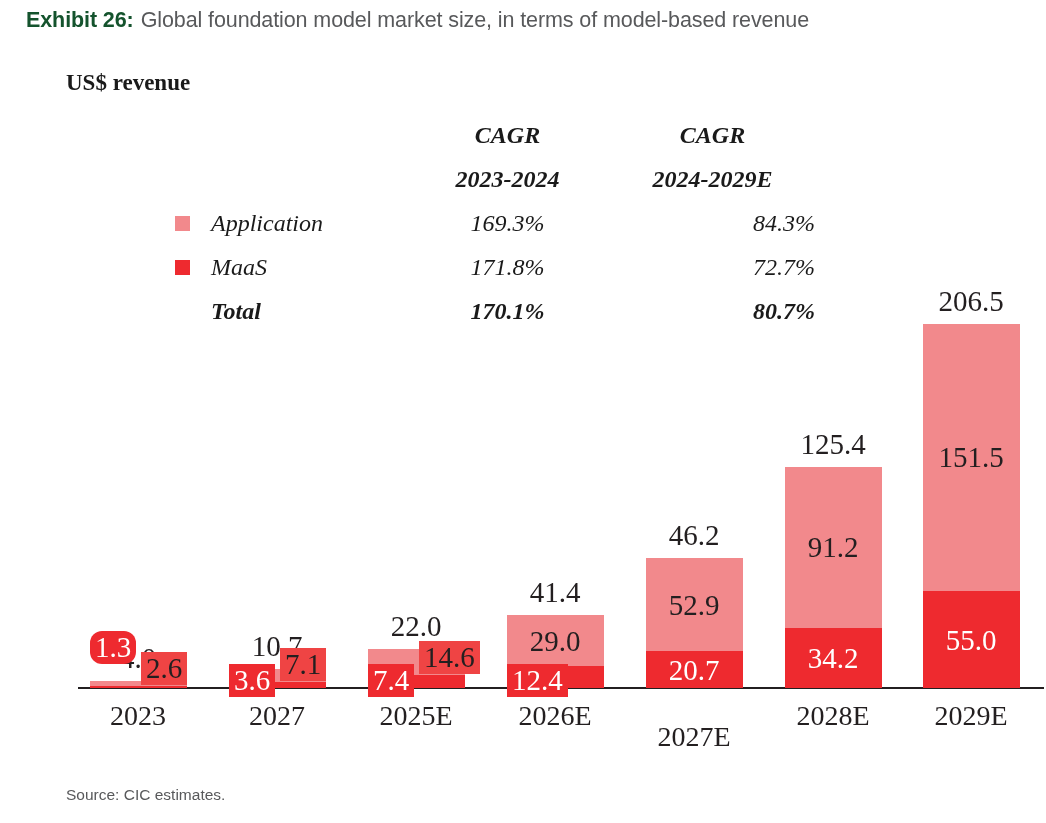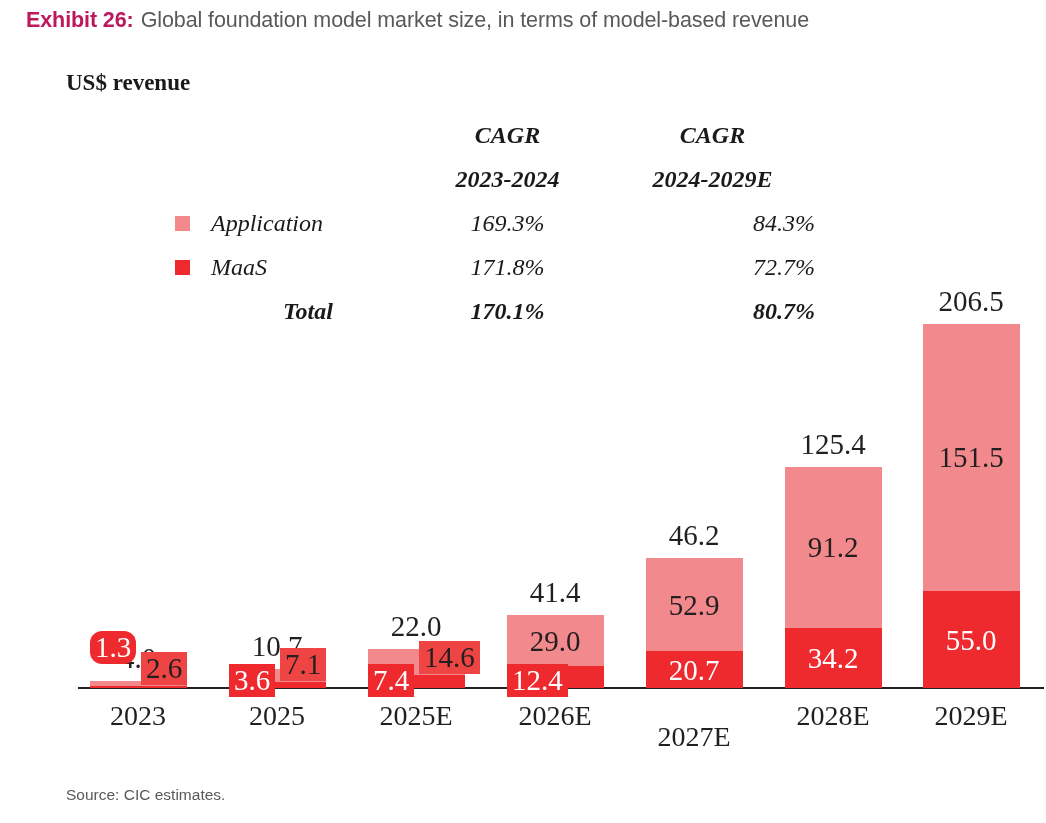--- a/index.html
+++ b/index.html
@@ -22,21 +22,21 @@
     left: 26px;
     top: 8px;
     width: 1010px;
     font-family: "Liberation Sans", sans-serif;
     font-size: 21.5px;
     letter-spacing: -0.1px;
     white-space: nowrap;
   }
   #exhibit-title .label {
     font-weight: bold;
-    color: #be185d;
+    color: #14532d;
   }
   #exhibit-title .text {
     color: #58595b;
     margin-left: 7px;
   }
 
   #unit-label {
     position: absolute;
     left: 66px;
     top: 70px;
@@ -76,21 +76,21 @@
     text-align: center;
   }
   .swatch {
     display: inline-block;
     width: 15px;
     height: 15px;
     vertical-align: middle;
     margin-top: -3px;
   }
   .row-total td { font-weight: bold; }
-  .row-total .col-name { text-align: center; padding-right: 26px; }
+  .row-total .col-name { padding-right: 26px; }
 
   
   #plot {
     position: absolute;
     left: 0;
     top: 0;
     width: 1046px;
     height: 760px;
   }
   #axis-line {
@@ -278,21 +278,21 @@
       <div class="bar-col" style="left: 922.5px; top: 323.94px; height: 364.059px; bottom: auto;">
         <div class="seg seg-app" style="top: 0px; height: 267.094px;"></div>
         <div class="seg seg-maas" style="top: 267.094px; height: 96.965px;"></div>
       </div>
       <div class="total-label" style="left: 891px; top: 285.94px;">206.5</div>
       <div class="seg-label label-app" style="width: 160px; left: 891px; top: 442.488px;">151.5</div>
       <div class="seg-label label-maas" style="width: 160px; left: 891px; top: 624.518px;">55.0</div>
     </div>
   <div id="ticks-layer">
       <div class="tick-label" style="left: 58px;">2023</div>
-      <div class="tick-label" style="left: 197px;">2025</div>
+      <div class="tick-label" style="left: 197px;">2027</div>
       <div class="tick-label" style="left: 336px;">2025E</div>
       <div class="tick-label" style="left: 475px;">2026E</div>
       <div class="tick-label" style="left: 614px; margin-top: 21px;">2027E</div>
       <div class="tick-label" style="left: 753px;">2028E</div>
       <div class="tick-label" style="left: 891px;">2029E</div>
     </div>
 </div>
 
 <div id="source-note">Source: CIC estimates.</div>
 

